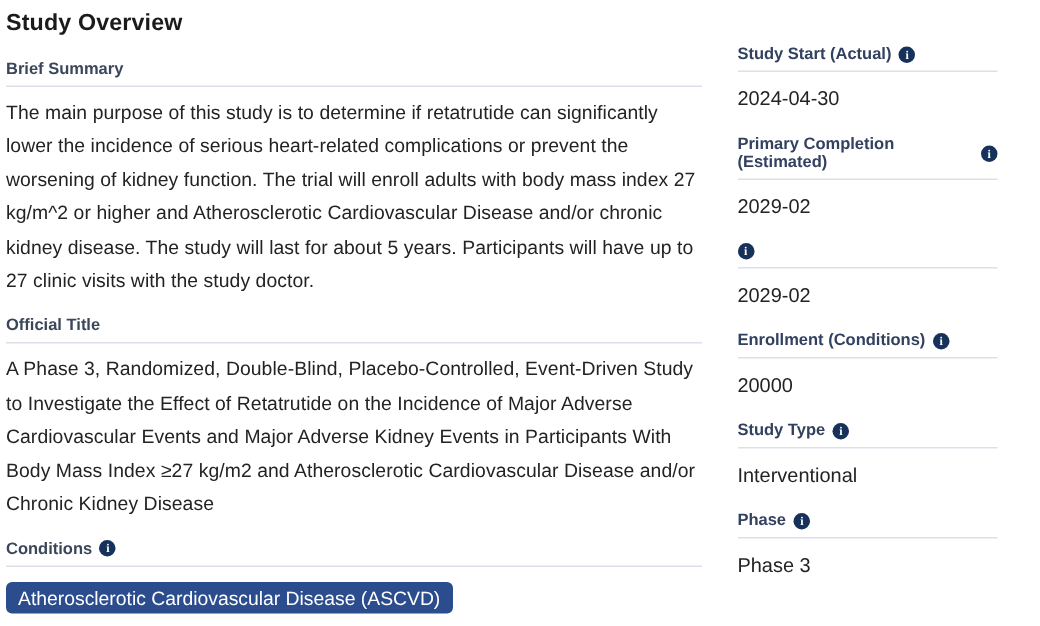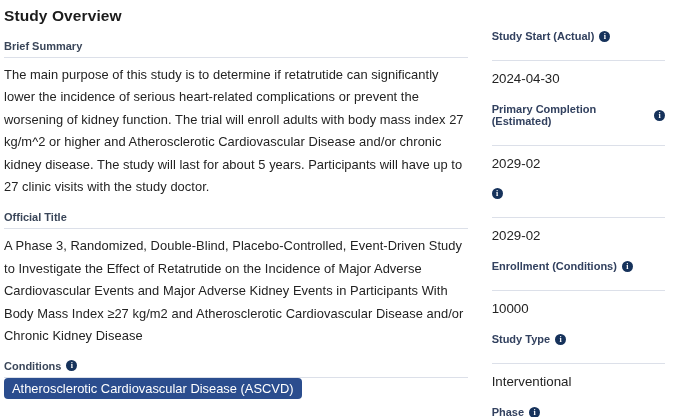--- a/index.html
+++ b/index.html
@@ -35,21 +35,21 @@
   }
 
   .body-text {
     font-size: 12.9px;
     line-height: 22.4px;
     margin: 6px 0 13px 0;
     color: #232323;
     letter-spacing: 0.05px;
   }
 
-  .badges { }
+  .badges { margin-top: 10px; }
   .badge {
     display: inline-block;
     font-size: 12.9px;
     line-height: 15px;
     padding: 3px 8px;
     border-radius: 4px;
     margin-bottom: 8px;
     cursor: pointer;
   }
   .badge.solid { background: #2b4d8e; color: #ffffff; }
@@ -71,21 +71,21 @@
   }
 
   .field { margin-bottom: 17px; }
   .field-label-row {
     display: flex;
     align-items: center;
     gap: 5px;
     font-size: 11px;
     font-weight: 700;
     color: #32415f;
-    padding-bottom: 18px;
+    padding-bottom: 5px;
     border-bottom: 1px solid #dce0e9;
   }
   .field-value {
     font-size: 13.3px;
     color: #232323;
     margin-top: 10px;
   }
 </style>
 </head>
 <body>
@@ -144,21 +144,21 @@
         <span class="info-icon">i</span>
       </div>
       <div class="field-value">2029-02</div>
     </div>
 
     <div class="field">
       <div class="field-label-row">
         <span>Enrollment (Conditions)</span>
         <span class="info-icon">i</span>
       </div>
-      <div class="field-value">10000</div>
+      <div class="field-value">20000</div>
     </div>
 
     <div class="field">
       <div class="field-label-row">
         <span>Study Type</span>
         <span class="info-icon">i</span>
       </div>
       <div class="field-value">Interventional</div>
     </div>
 

